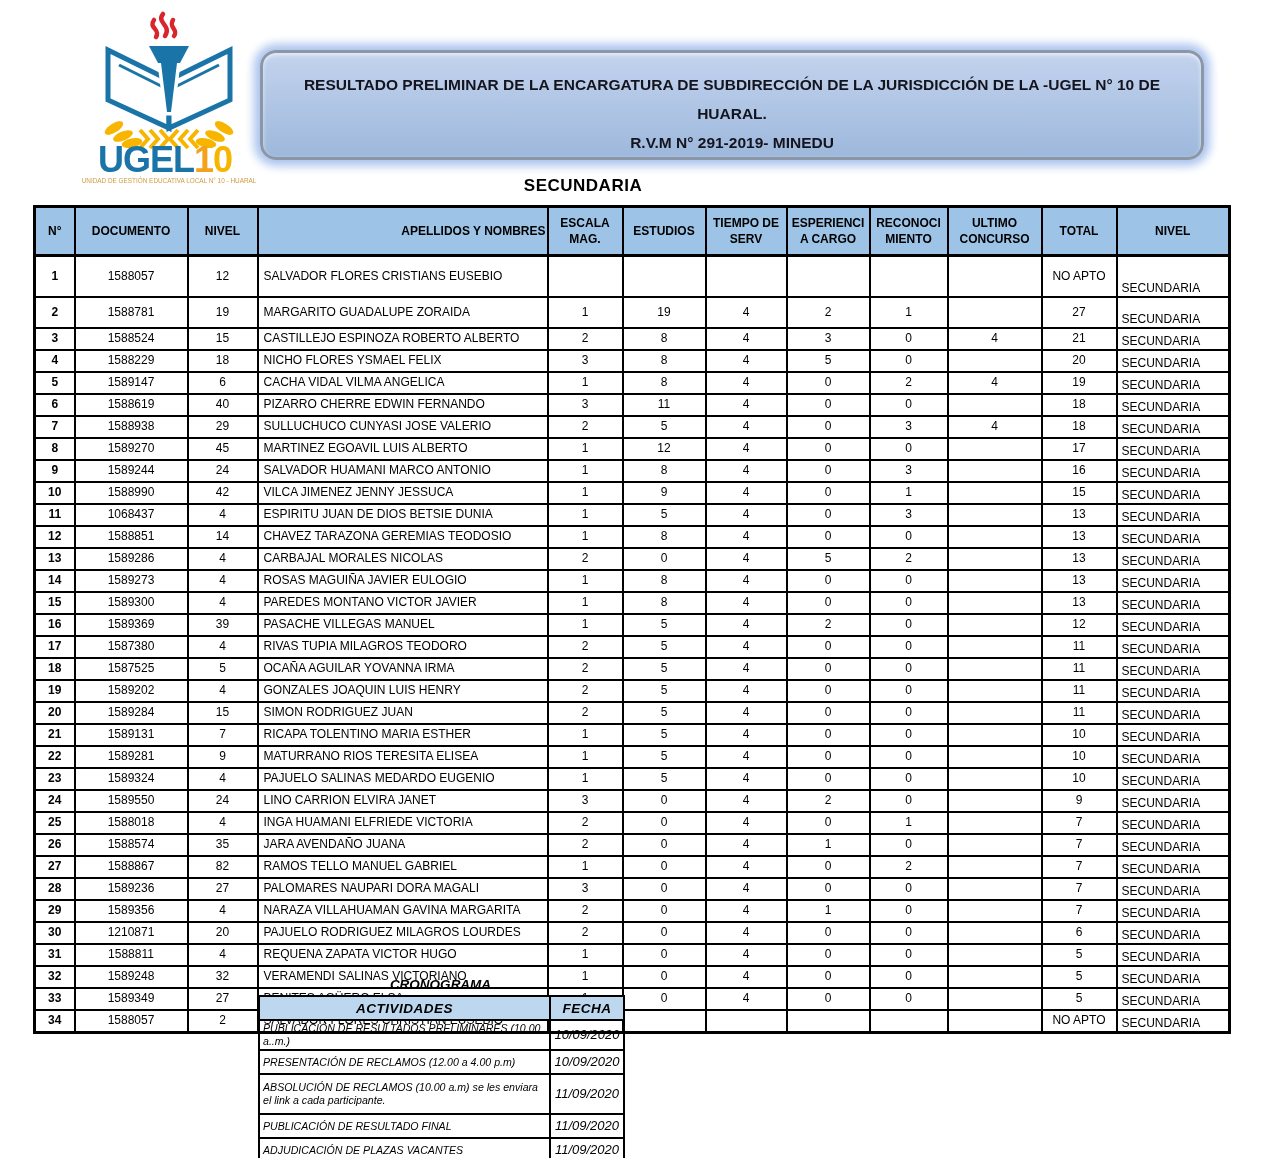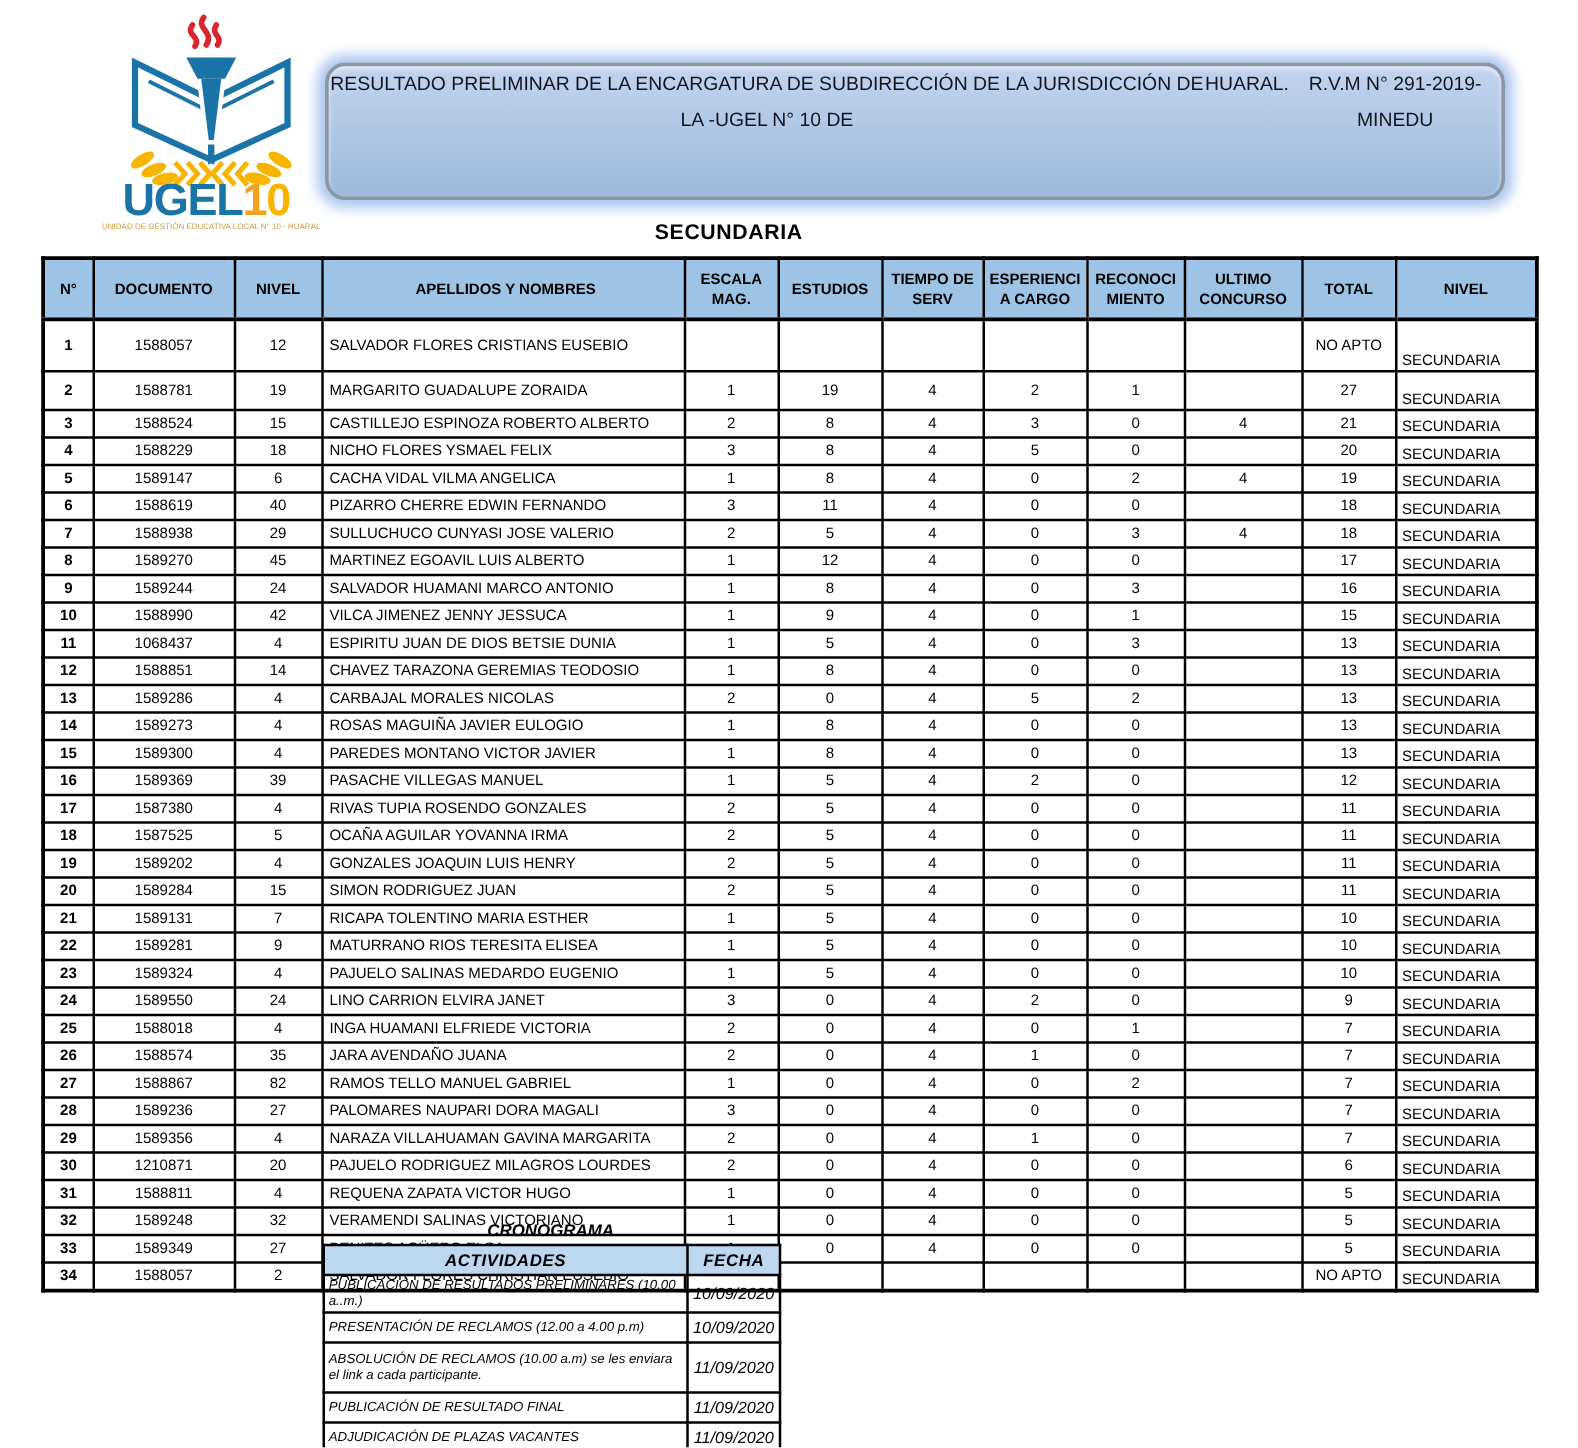--- a/index.html
+++ b/index.html
@@ -7,33 +7,33 @@
           font-family:"Liberation Sans",sans-serif;color:#000;}
 
   
   .logo{position:absolute;left:76px;top:6px;width:186px;height:182px;}
 
   
   .banner{position:absolute;left:260px;top:50px;width:944px;height:110px;border-radius:16px;
           border:3px solid var(--banner-border);
           background:linear-gradient(180deg,var(--banner-top) 0%, var(--banner-bottom) 100%);
           box-shadow:0 0 10px 6px var(--banner-glow), inset 0 2px 4px rgba(255,255,255,.65);
-          display:flex;flex-direction:row;justify-content:flex-end;text-align:center;
-          color:#14141e;font-weight:normal;font-size:15.5px;line-height:29px;box-sizing:border-box;}
+          display:flex;flex-direction:column;justify-content:flex-end;text-align:center;
+          color:#14141e;font-weight:bold;font-size:15.5px;line-height:29px;box-sizing:border-box;}
 
   .section-title{position:absolute;top:176px;left:33px;width:1100px;text-align:center;
           font-weight:bold;font-size:17px;letter-spacing:.5px;}
 
   
   table{border-collapse:collapse;table-layout:fixed;}
   .results{position:absolute;left:33px;top:205px;width:1196px;border:3px solid #000;}
   .results th,.results td{border:2px solid #000;overflow:hidden;}
   .results thead th{background:var(--table-header-fill);font-size:12px;line-height:1.35;
           height:46px;border-bottom:3px solid #000;padding:0 1px;font-weight:bold;}
-  .results thead th.c3{text-align:center;padding-left:5px;}
+  .results thead th.c3{text-align:right;padding-left:5px;}
   .results td{font-size:12px;text-align:center;padding:0;height:19px;line-height:1.1;white-space:nowrap;}
   .results tr.r1 td{height:38px;}
   .results tr.r2 td{height:28px;}
   .results td.c0{font-weight:bold;}
   .results td.c3{text-align:left;padding-left:5px;}
   .results td.c11{text-align:left;padding-left:4px;vertical-align:bottom;padding-bottom:1px;}
 
   
   .cron-title{position:absolute;top:977px;left:258px;width:365px;text-align:center;
           font-weight:bold;font-size:13.5px;font-style:italic;}
@@ -362,21 +362,21 @@
           <td class="c7">2</td>
           <td class="c8">0</td>
           <td class="c9"></td>
           <td class="c10">12</td>
           <td class="c11">SECUNDARIA</td>
         </tr>
         <tr>
           <td class="c0">17</td>
           <td class="c1">1587380</td>
           <td class="c2">4</td>
-          <td class="c3">RIVAS TUPIA ROSENDO GONZALES</td>
+          <td class="c3">RIVAS TUPIA MILAGROS TEODORO</td>
           <td class="c4">2</td>
           <td class="c5">5</td>
           <td class="c6">4</td>
           <td class="c7">0</td>
           <td class="c8">0</td>
           <td class="c9"></td>
           <td class="c10">11</td>
           <td class="c11">SECUNDARIA</td>
         </tr>
         <tr>

